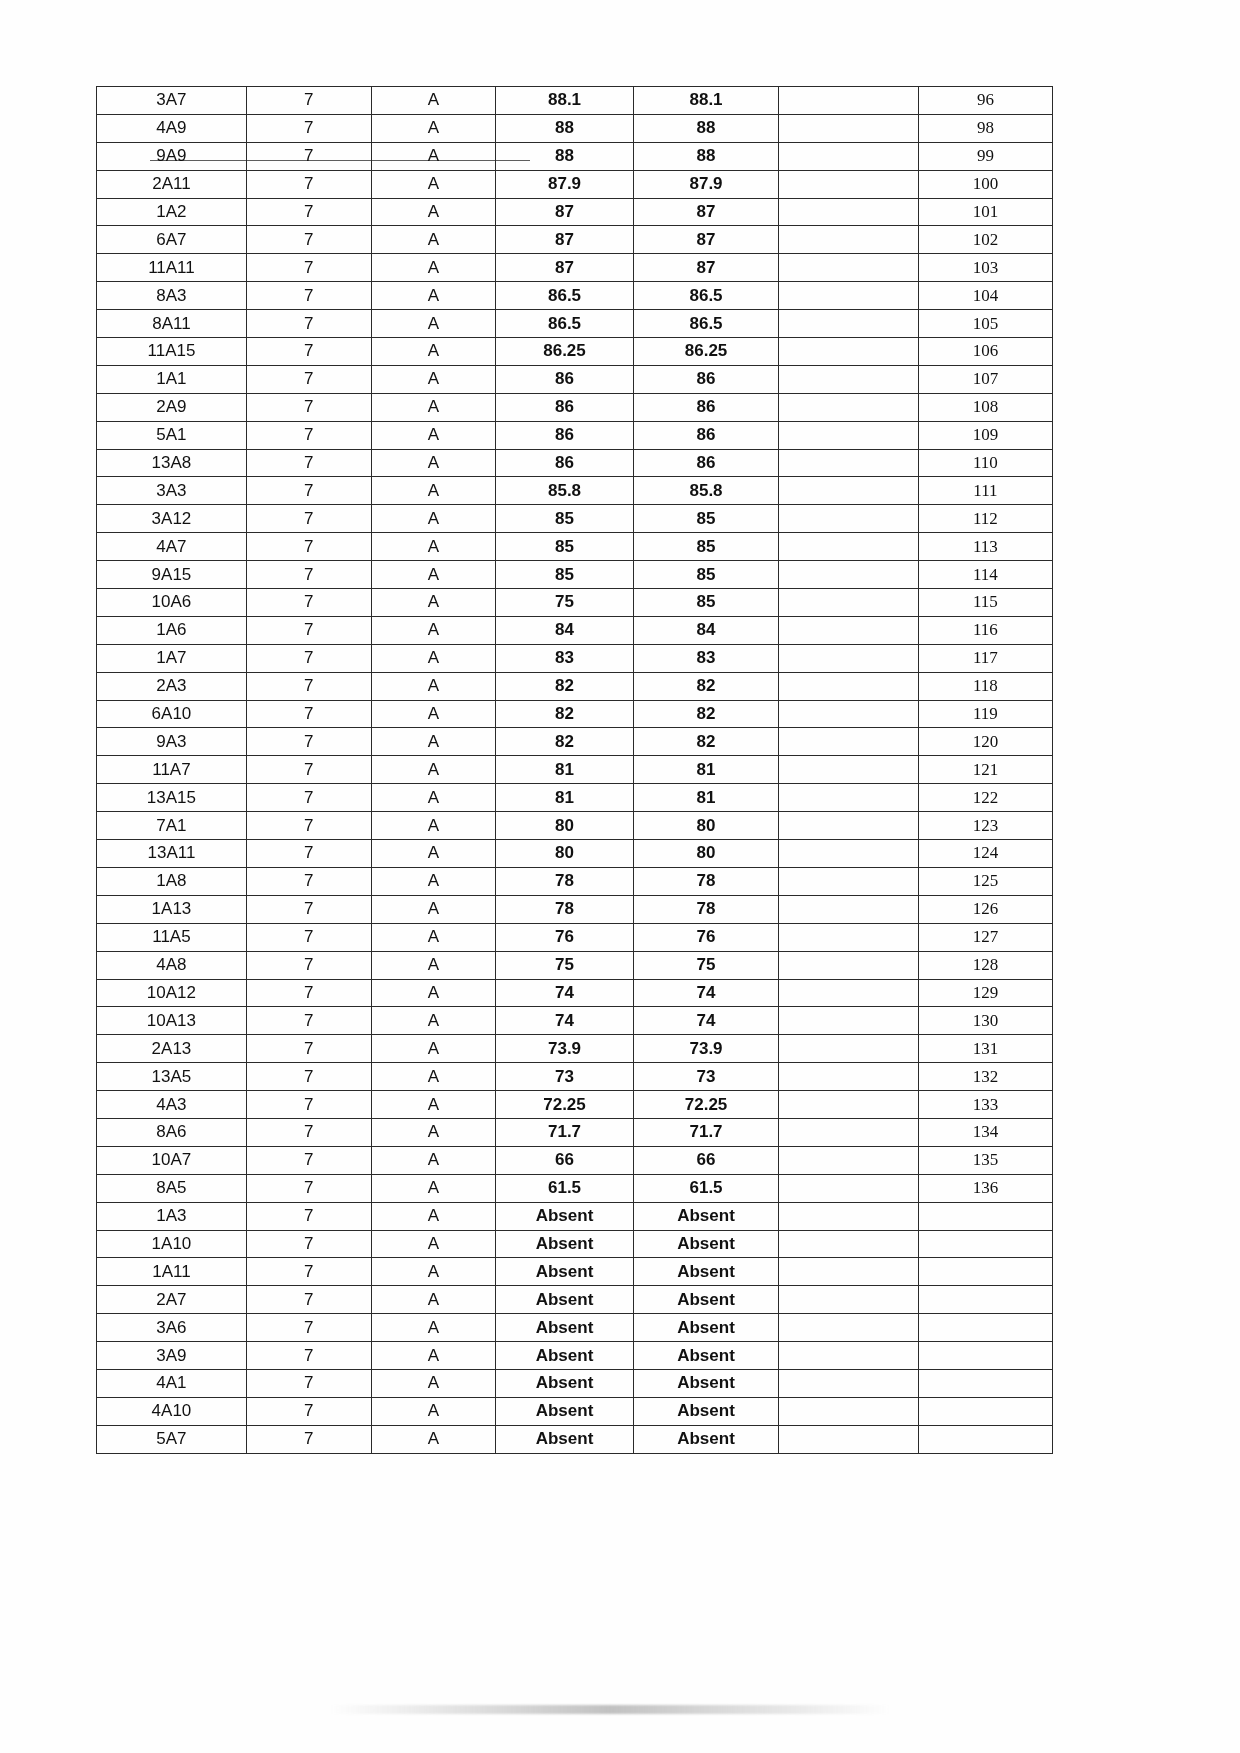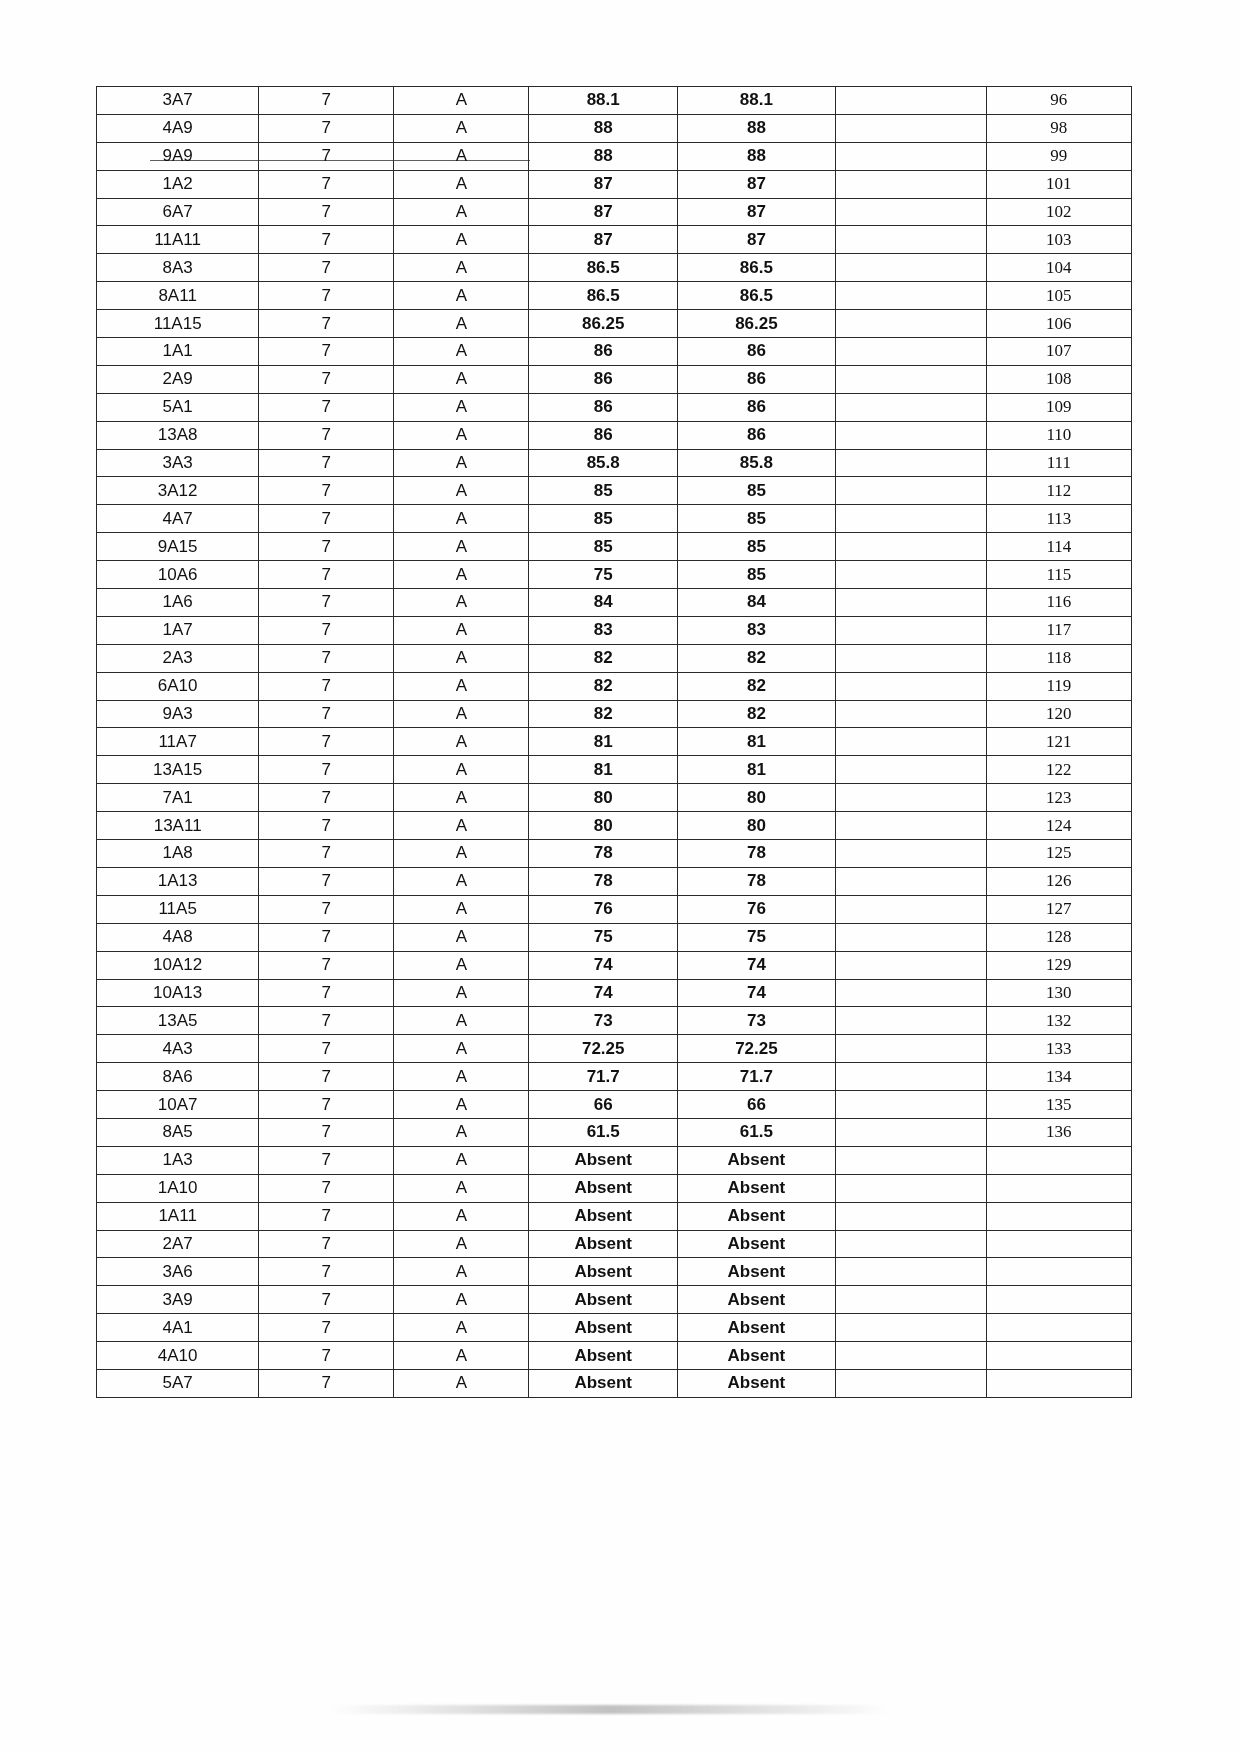--- a/index.html
+++ b/index.html
@@ -23,21 +23,21 @@
     background: #fefefe;
   }
   .scan-table-wrap {
     position: absolute;
     left: 96px;
     top: 86px;
     width: 1047px;
   }
   table.scan {
     border-collapse: collapse;
-    width: 1036px;
+    width: 957px;
     table-layout: fixed;
   }
   table.scan td {
     border: 1px solid #2a2a2a;
     height: 26.9px;
     padding: 0;
     text-align: center;
     vertical-align: middle;
     font-size: 17px;
     line-height: 26px;
@@ -118,20 +118,29 @@
           <tr>
             <td class="code">9A9</td>
             <td class="grade">7</td>
             <td class="sec">A</td>
             <td class="mark">88</td>
             <td class="total">88</td>
             <td class="blank"></td>
             <td class="rank">99</td>
           </tr>
           <tr>
+            <td class="code">2A11</td>
+            <td class="grade">7</td>
+            <td class="sec">A</td>
+            <td class="mark">87.9</td>
+            <td class="total">87.9</td>
+            <td class="blank"></td>
+            <td class="rank">100</td>
+          </tr>
+          <tr>
             <td class="code">1A2</td>
             <td class="grade">7</td>
             <td class="sec">A</td>
             <td class="mark">87</td>
             <td class="total">87</td>
             <td class="blank"></td>
             <td class="rank">101</td>
           </tr>
           <tr>
             <td class="code">6A7</td>
@@ -386,20 +395,29 @@
             <td class="rank">129</td>
           </tr>
           <tr>
             <td class="code">10A13</td>
             <td class="grade">7</td>
             <td class="sec">A</td>
             <td class="mark">74</td>
             <td class="total">74</td>
             <td class="blank"></td>
             <td class="rank">130</td>
+          </tr>
+          <tr>
+            <td class="code">2A13</td>
+            <td class="grade">7</td>
+            <td class="sec">A</td>
+            <td class="mark">73.9</td>
+            <td class="total">73.9</td>
+            <td class="blank"></td>
+            <td class="rank">131</td>
           </tr>
           <tr>
             <td class="code">13A5</td>
             <td class="grade">7</td>
             <td class="sec">A</td>
             <td class="mark">73</td>
             <td class="total">73</td>
             <td class="blank"></td>
             <td class="rank">132</td>
           </tr>

